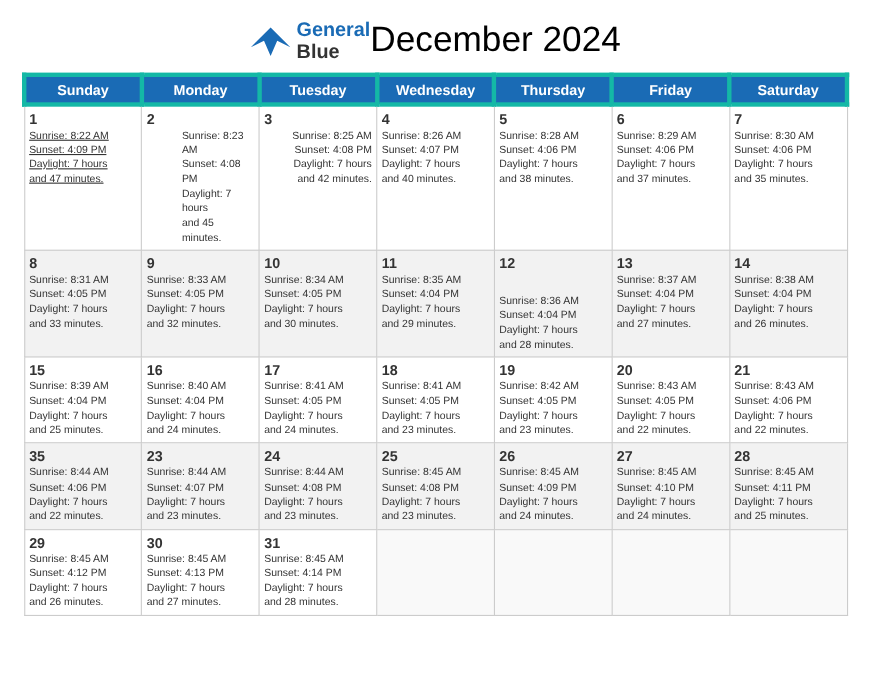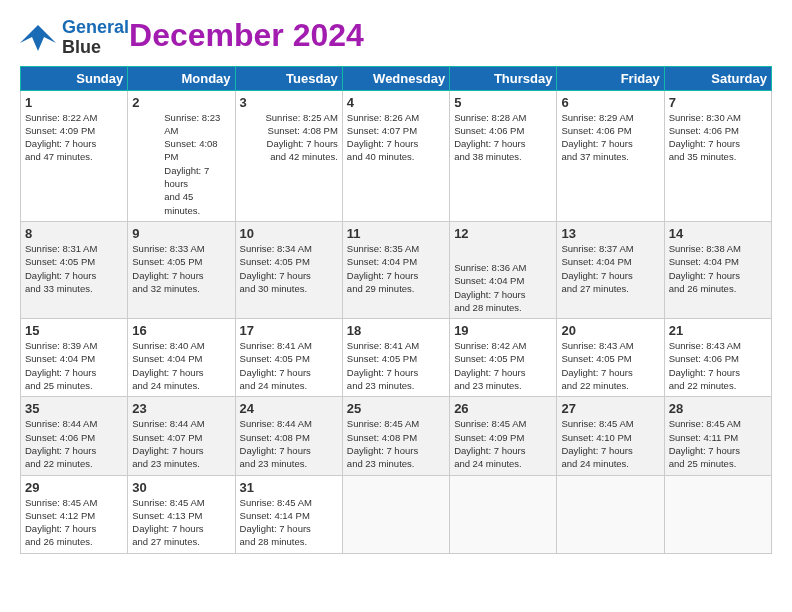--- a/index.html
+++ b/index.html
@@ -9,21 +9,21 @@
       width: 792px;
       height: 612px;
       overflow: hidden;
     }
     .container {
       width: 792px;
       padding: 18px 20px 10px 20px;
     }
     .header-row {
       display: flex;
-      justify-content: flex-start;
+      justify-content: center;
       align-items: flex-start;
       margin-bottom: 8px;
     }
     .logo {
       display: flex;
       align-items: center;
       gap: 6px;
     }
     .logo-text {
       font-size: 18px;
@@ -36,41 +36,41 @@
     }
     .logo-bird {
       width: 36px;
       height: 30px;
     }
     .title-block {
       text-align: right;
     }
     .month-title {
       font-size: 32px;
-      font-weight: bold;
-      color: #a21caf;
+      font-weight: normal;
+      color: #000000;
       line-height: 1.1;
     }
     .subtitle {
       font-size: 15px;
       color: #555;
     }
     table {
       width: 100%;
       border-collapse: collapse;
       table-layout: fixed;
     }
     thead tr th {
       background: #1a6bb5;
       color: #fff;
       font-size: 13px;
       font-weight: bold;
       padding: 4px 4px;
-      text-align: right;
-      border: 1px solid #14b8a6;
+      text-align: center;
+      border: 4px solid #14b8a6;
     }
     tbody tr td {
       border: 1px solid #ccc;
       vertical-align: top;
       padding: 4px 4px 4px 4px;
       font-size: 10px;
       color: #333;
       background: #fff;
       height: 78px;
     }
@@ -119,21 +119,21 @@
           <th>Wednesday</th>
           <th>Thursday</th>
           <th>Friday</th>
           <th>Saturday</th>
         </tr>
     </thead>
     <tbody id="calendar-body">
     <tr>
           <td>
             <span class="day-num">1</span>
-            <div class="day-info" style="white-space: pre-line;">Sunrise: 8:22 AM
+            <div class="day-info" style="white-space: pre-line; text-decoration: underline;">Sunrise: 8:22 AM
 Sunset: 4:09 PM
 Daylight: 7 hours
 and 47 minutes.</div>
           </td>
           <td>
             <span class="day-num">2</span>
             <div class="day-info" style="white-space: pre-line; margin-left: 32px;">Sunrise: 8:23 AM
 Sunset: 4:08 PM
 Daylight: 7 hours
 and 45 minutes.</div>

